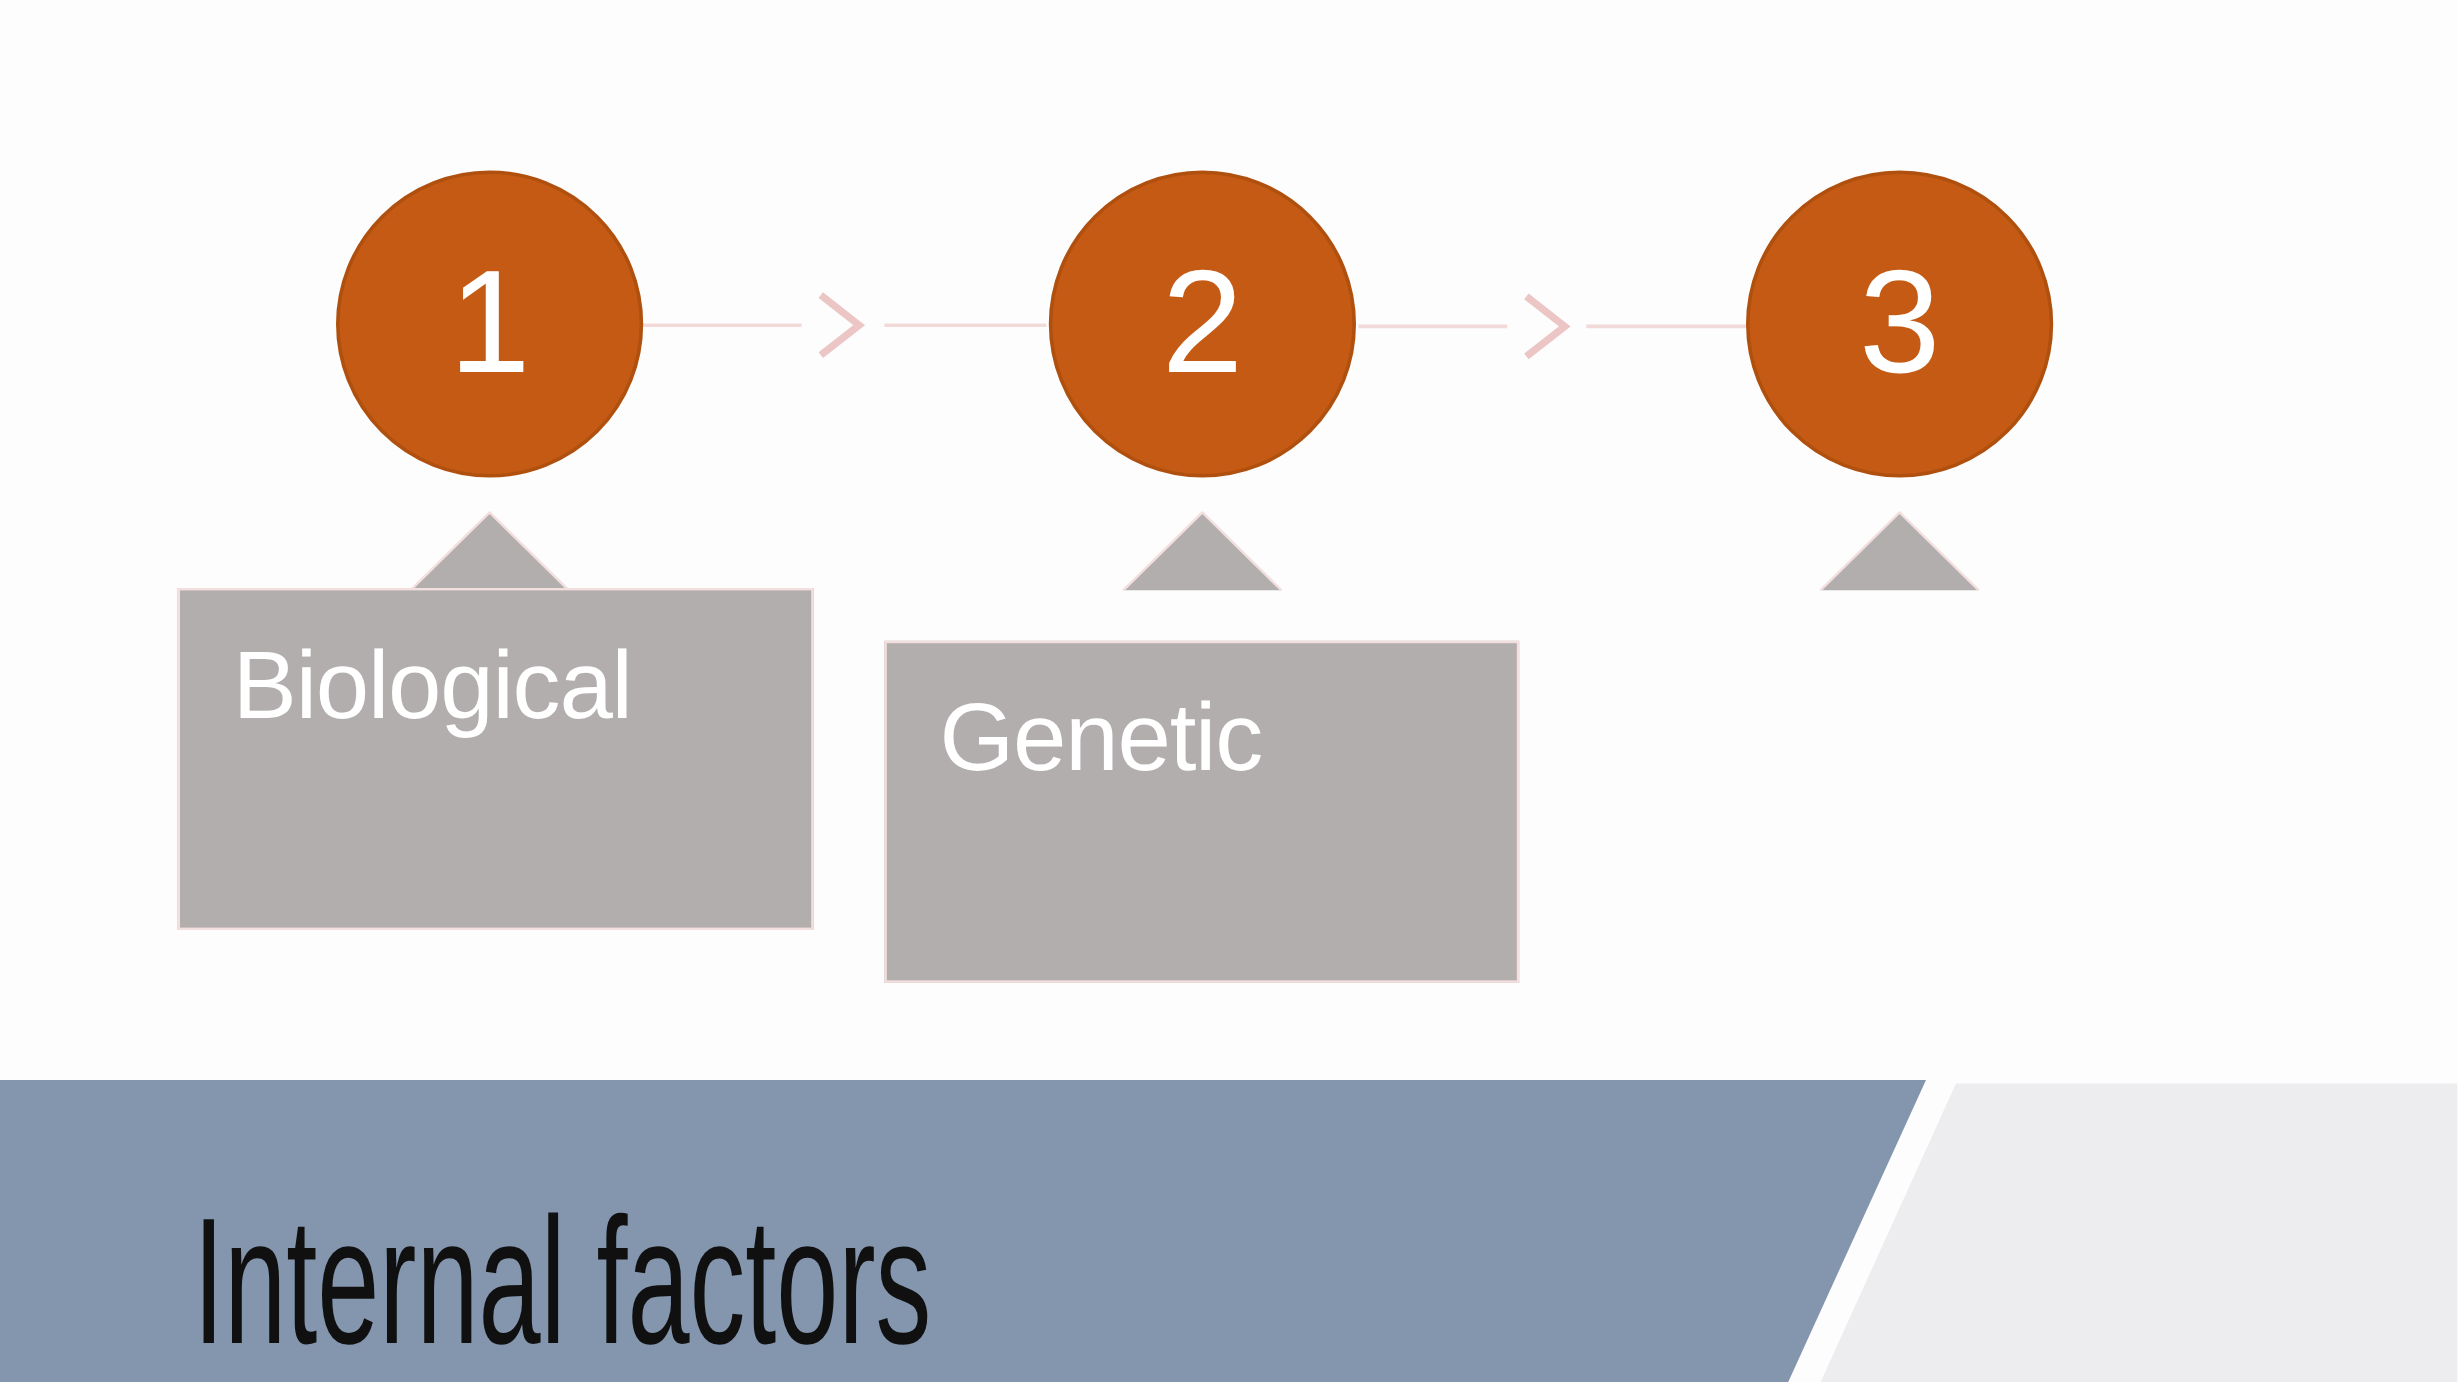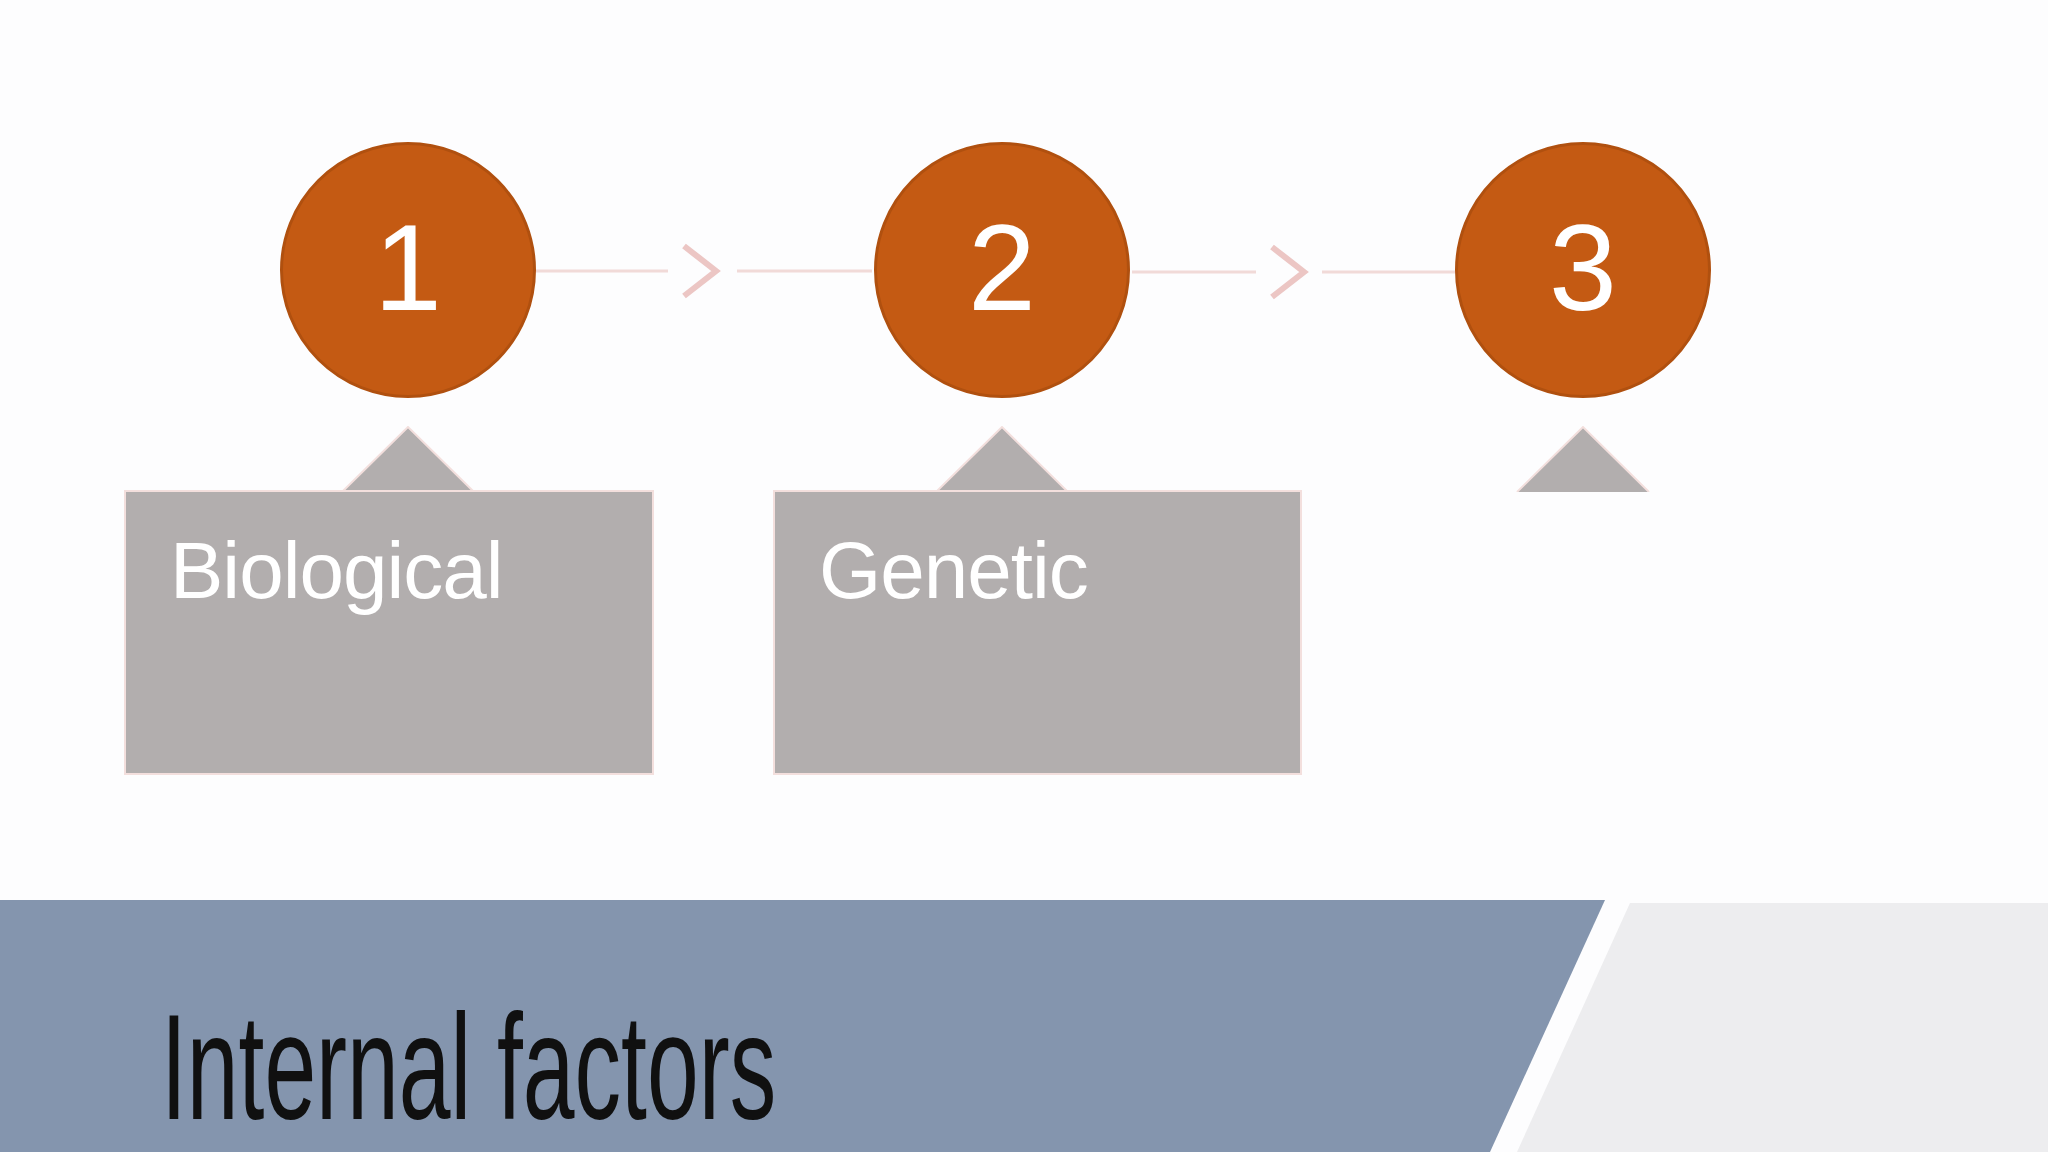--- a/index.html
+++ b/index.html
@@ -24,21 +24,21 @@
   
   .pointer{position:absolute;top:426px;width:134px;height:66px;}
   .p1{left:341px;} .p2{left:935px;} .p3{left:1516px;}
   .pointer polygon{fill:var(--box-fill,#b2aeae);}
   .pointer polyline{fill:none;stroke:var(--box-edge,#f3dfdd);stroke-width:2;}
 
   
   .step-box{position:absolute;top:490px;height:285px;box-sizing:border-box;
     background:var(--box-fill,#b2aeae);border:2px solid var(--box-edge,#f3dfdd);
     padding:30px 20px 0 44px;}
-  .b1{left:124px;width:530px;} .b2{left:773px;width:529px;} .b3{left:1319px;width:526px;}
+  .b1{left:148px;width:530px;} .b2{left:737px;width:529px;margin-top:44px;} .b3{left:1319px;width:526px;}
   .step-box .label{color:var(--box-text,#fff);font-size:80px;line-height:1.22;
     letter-spacing:-1px;display:block;}
 
   
   .footer-svg{position:absolute;left:0;top:900px;width:2048px;height:252px;}
   .band{fill:var(--band-fill,#8495ae);}
   .corner{fill:var(--corner-fill,#ededef);}
   .slide-title{position:absolute;left:161px;top:992px;white-space:nowrap;
     color:var(--title-text,#101010);font-size:150px;line-height:1;
     transform:scaleX(0.62);transform-origin:0 0;letter-spacing:0;}

